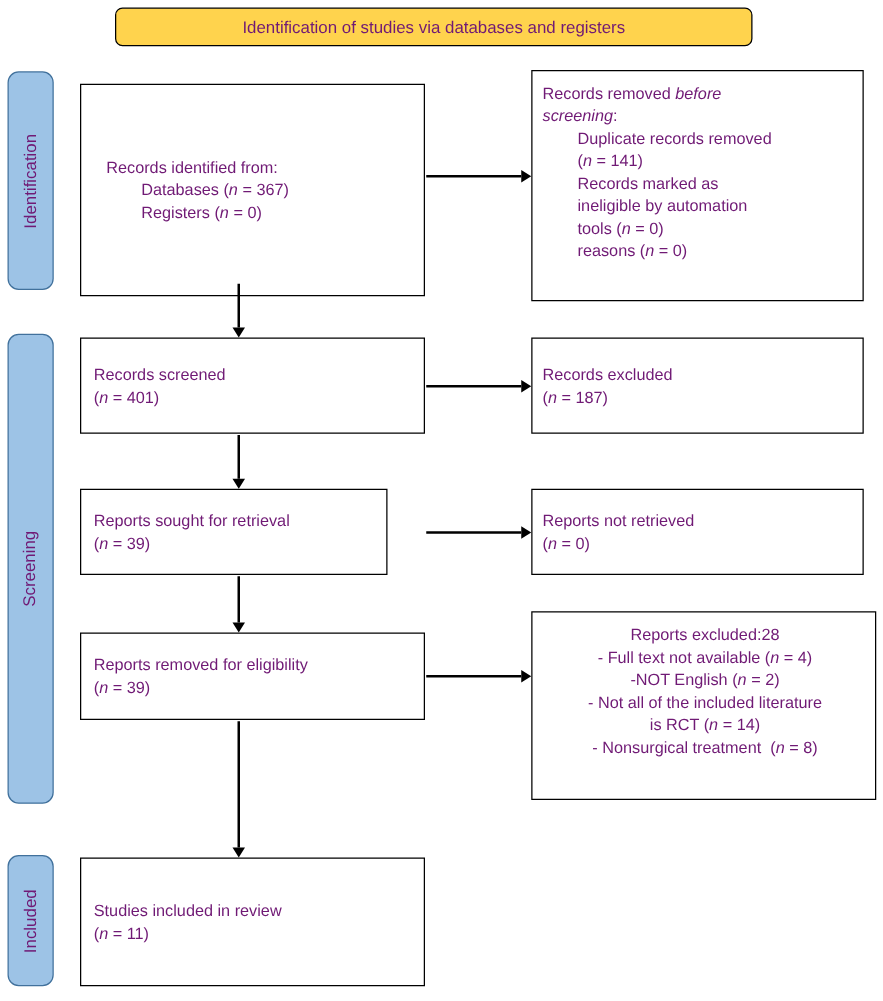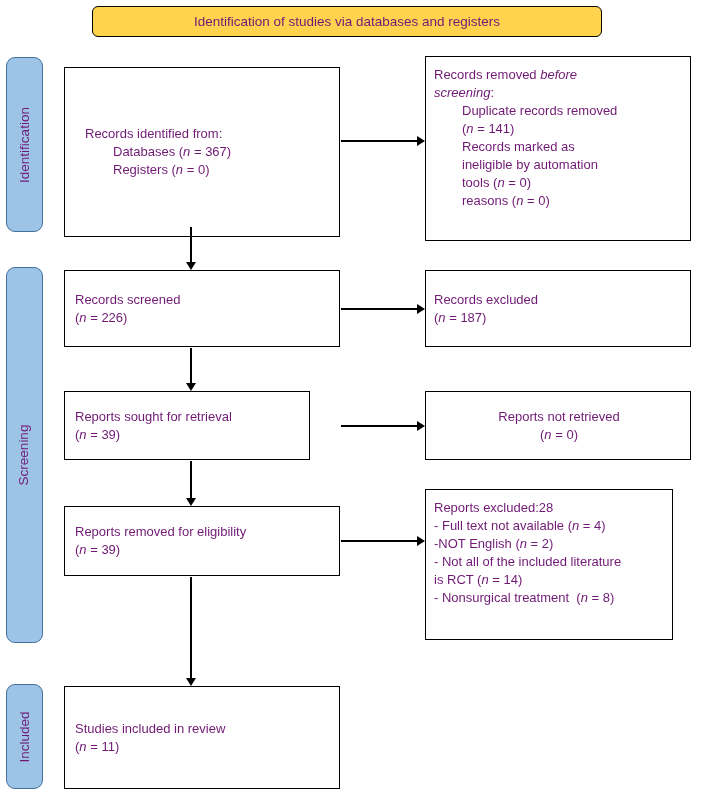--- a/index.html
+++ b/index.html
@@ -50,23 +50,23 @@
   .box.top { justify-content: flex-start; padding-top: 9px; }
   .line { white-space: pre; }
   .line.ind { padding-left: 28px; }
   .it { font-style: italic; }
 
   #box-identified       { left: 64px;  top: 56px;  width: 276px; height: 170px; padding-left: 20px; margin-top: 11px; }
   #box-removed          { left: 425px; top: 56px;  width: 266px; height: 185px; padding-left: 8px; }
   #box-screened         { left: 64px;  top: 270px; width: 276px; height: 77px; }
   #box-excluded-records { left: 425px; top: 270px; width: 266px; height: 77px;  padding-left: 8px; }
   #box-sought           { left: 64px;  top: 391px; width: 246px; height: 69px; }
-  #box-notretrieved     { left: 425px; top: 391px; width: 266px; height: 69px;  padding-left: 8px; align-items: center; }
+  #box-notretrieved     { left: 425px; top: 391px; width: 266px; height: 69px;  padding-left: 8px; }
   #box-assessed         { left: 64px;  top: 506px; width: 276px; height: 70px; }
-  #box-reports-excluded { left: 425px; top: 489px; width: 248px; height: 151px; padding-left: 8px; }
+  #box-reports-excluded { left: 425px; top: 489px; width: 276px; height: 151px; padding-left: 8px; align-items: center; }
   #box-included-studies { left: 64px;  top: 686px; width: 276px; height: 103px; }
 
   .varrow { position: absolute; width: 2px; background: #000; }
   .varrow::after {
     content: ""; position: absolute; bottom: -8px; left: -4px;
     width: 0; height: 0;
     border-left: 5px solid transparent; border-right: 5px solid transparent;
     border-top: 8px solid #000;
   }
   .harrow { position: absolute; height: 2px; background: #000; }
@@ -114,21 +114,21 @@
       <div class="line"><span class="it">screening</span><span>:</span></div>
       <div class="line ind"><span>Duplicate records removed</span></div>
       <div class="line ind"><span>(</span><span class="it">n</span><span> = 141)</span></div>
       <div class="line ind"><span>Records marked as</span></div>
       <div class="line ind"><span>ineligible by automation</span></div>
       <div class="line ind"><span>tools (</span><span class="it">n</span><span> = 0)</span></div>
       <div class="line ind"><span>reasons (</span><span class="it">n</span><span> = 0)</span></div>
     </div>
   <div class="box" id="box-screened">
       <div class="line"><span>Records screened</span></div>
-      <div class="line"><span>(</span><span class="it">n</span><span> = 226)</span></div>
+      <div class="line"><span>(</span><span class="it">n</span><span> = 401)</span></div>
     </div>
   <div class="box" id="box-excluded-records">
       <div class="line"><span>Records excluded</span></div>
       <div class="line"><span>(</span><span class="it">n</span><span> = 187)</span></div>
     </div>
   <div class="box" id="box-sought">
       <div class="line"><span>Reports sought for retrieval</span></div>
       <div class="line"><span>(</span><span class="it">n</span><span> = 39)</span></div>
     </div>
   <div class="box" id="box-notretrieved">

